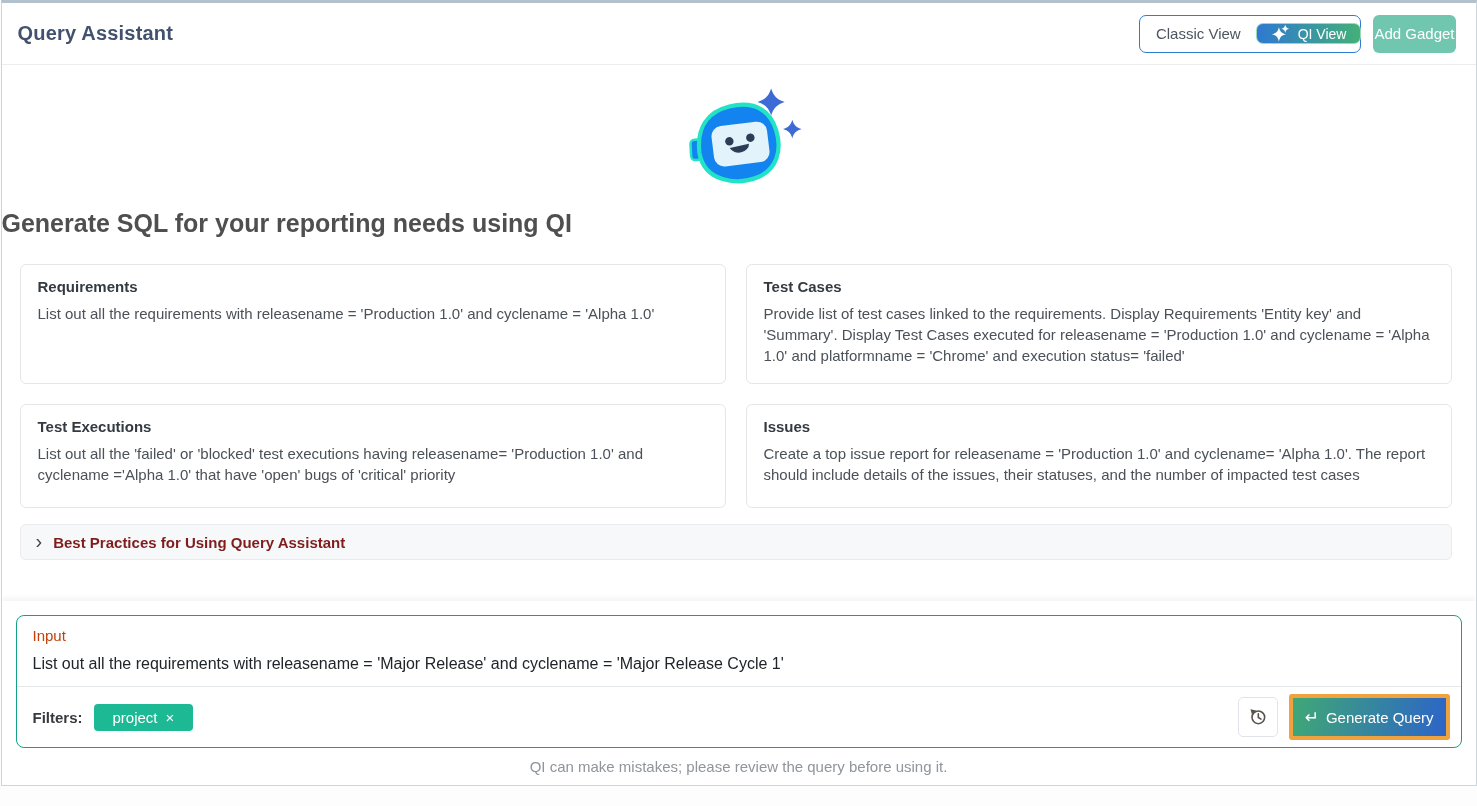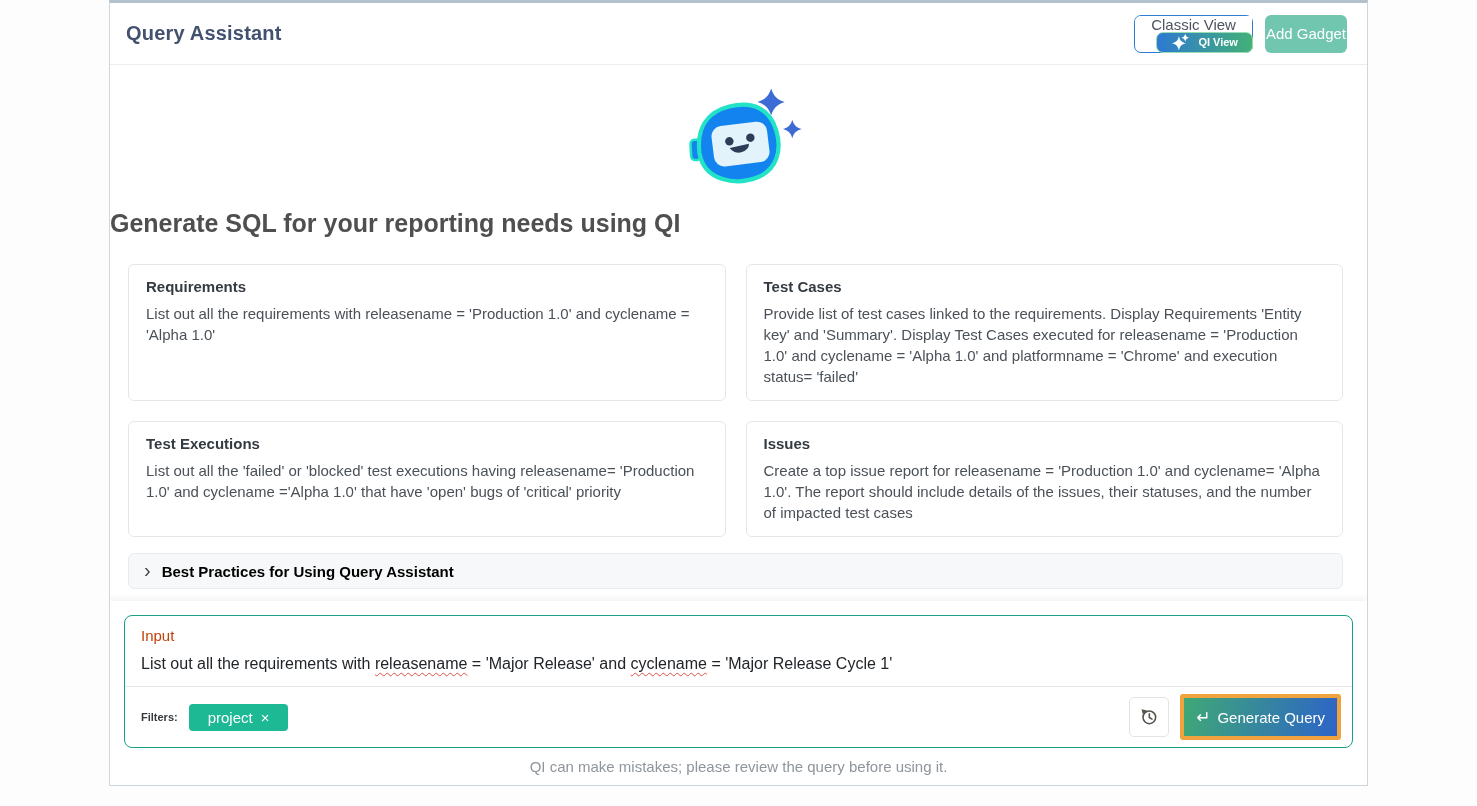--- a/index.html
+++ b/index.html
@@ -3,49 +3,49 @@
 <meta charset="utf-8">
 <style>
   * { box-sizing: border-box; }
   html,body { margin:0; padding:0; background:#fdfdfd; }
   body {
     width:1477px; height:806px;
     font-family:"Liberation Sans", sans-serif;
     color:#333;
   }
   .app {
-    width:1259px; height:786px; margin:0 auto;
+    width:1476px; height:786px; margin:0 auto;
     background:#fff;
     border:1px solid #ccd6dd;
     border-top:3px solid #b2c1cc;
     display:flex; flex-direction:column;
     overflow:hidden;
   }
   
   .app-header {
     height:62px; flex:0 0 62px;
     display:flex; align-items:center; justify-content:space-between;
     padding:0 20px 0 16px;
     border-bottom:1px solid #ededed;
     background:#fff;
   }
   .page-title { font-size:20px; font-weight:bold; color:#42526e; letter-spacing:.2px; }
   .header-actions { display:flex; align-items:center; gap:12px; }
   .view-toggle {
-    display:flex; align-items:flex-end; height:38px;
-    border:1px solid #2f7dd1; border-radius:7px; background:#fff;flex-direction:column;
+    display:flex; align-items:center; height:38px;
+    border:1px solid #2f7dd1; border-radius:7px; background:#fff;
   }
   .btn-classic {
     display:flex; align-items:center; padding:0 16px;
     font-size:15px; color:#4c5560; background:#fff; cursor:pointer;
     border-radius:6px 0 0 6px; white-space:nowrap;
   }
   .btn-qi {
     display:flex; align-items:center; gap:8px; padding:0 14px; margin:-1px;
-    font-size:11px; font-weight:bold; color:#fff; cursor:pointer;
+    font-size:14px; font-weight:normal; color:#fff; cursor:pointer;
     background:linear-gradient(90deg,#2e79d2,#43b077);
     border:1px solid #9adbb4; border-radius:7px; white-space:nowrap;
   }
   .btn-add {
     height:38px; display:flex; align-items:center; padding:0 1px;
     background:#70c6ae; color:#fff; font-size:15px; border-radius:6px;
     cursor:pointer; white-space:nowrap;justify-content:flex-end;
   }
   
   .main { flex:1 1 auto; display:flex; flex-direction:column; padding-top:20px; }
@@ -66,41 +66,41 @@
   .card.row2 { min-height:104px; }
   .card-title { font-size:15px; font-weight:bold; color:#333a41; margin-bottom:8px; }
   .card-text  { font-size:15px; color:#4b5158; line-height:21px; }
   .best {
     margin:16px 24px 0 18px; height:36px;
     background:#f7f8f9; border:1px solid #e9ebee; border-radius:6px;
     display:flex; align-items:center; gap:11px; padding:0 15px;
     cursor:pointer;
   }
   .best-chevron { font-size:20px; color:#41464b; line-height:1; transform:translateY(-1px); }
-  .best-label { font-size:15px; font-weight:bold; color:#000000; }
+  .best-label { font-size:15px; font-weight:bold; color:#7f1d1d; }
   
   .bottom {
     margin-top:auto;
     box-shadow:0 -3px 6px rgba(0,0,0,.05);
     padding:14px 14px 2px;
     background:#fff;
   }
   .input-box {
     border:1.5px solid #16a085; border-radius:8px; background:#fff; overflow:hidden;
   }
   .input-label { font-size:15px; color:#c2410c; padding:11px 16px 2px; }
   .query-text { font-size:16px; color:#212529; padding:9px 16px 13px; cursor:text; }
   .misspell {
-    text-decoration:underline; text-decoration-style:wavy;
+    text-decoration-style:wavy;
     text-decoration-color:#e04f4f; text-decoration-thickness:1px;
     text-underline-offset:3px;
   }
   .input-divider { border-top:1px solid #e6e9ec; }
   .filter-row { display:flex; align-items:center; gap:11px; padding:7px 11px; }
-  .filters-label { font-size:11px; font-weight:bold; color:#36393d; padding-left:5px; }
+  .filters-label { font-size:15px; font-weight:bold; color:#36393d; padding-left:5px; }
   .tag {
     background:#1db894; color:#fff; font-size:15px;
     padding:5px 19px; border-radius:4px;
     display:flex; align-items:center; gap:8px; cursor:default;
   }
   .tag-x { cursor:pointer; font-size:15px; line-height:1; }
   .filter-spacer { flex:1; }
   .history-btn {
     width:40px; height:40px; background:#fff;
     border:1px solid #e0e4e8; border-radius:5px;

